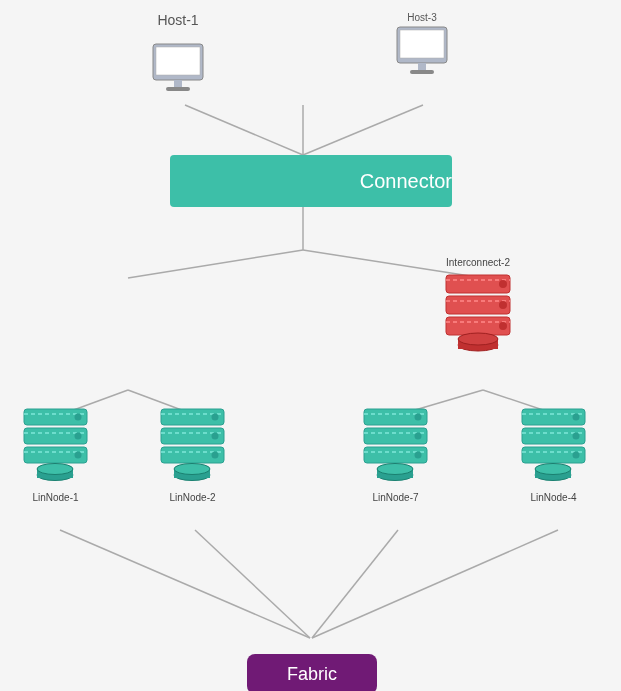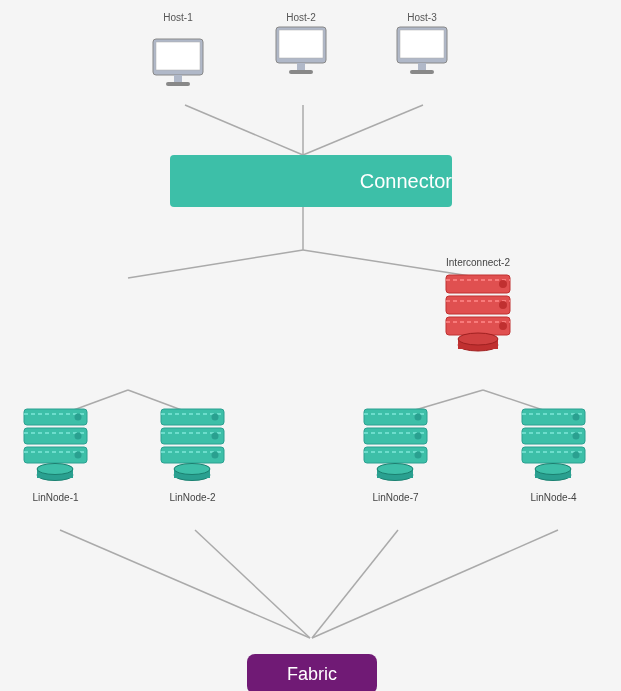--- a/index.html
+++ b/index.html
@@ -107,40 +107,31 @@
     <line x1="483" y1="390" x2="398" y2="415" stroke="#aaa" stroke-width="1.5"></line>
     <line x1="483" y1="390" x2="558" y2="415" stroke="#aaa" stroke-width="1.5"></line>
 
     <line x1="60" y1="530" x2="310" y2="638" stroke="#aaa" stroke-width="1.5"></line>
     <line x1="195" y1="530" x2="310" y2="638" stroke="#aaa" stroke-width="1.5"></line>
     <line x1="398" y1="530" x2="312" y2="638" stroke="#aaa" stroke-width="1.5"></line>
     <line x1="558" y1="530" x2="312" y2="638" stroke="#aaa" stroke-width="1.5"></line>
   </svg>
 
   <div class="icon-group" style="top:10px; left:148px;">
-    <span class="label-text" style="font-size:10px; color:#555; margin-bottom:14px;">Host-1</span>
+    <span class="label-text" style="font-size:14px; color:#555; margin-bottom:14px;">Host-1</span>
     <svg class="comp-svg" viewBox="0 0 60 55">
 
       <rect x="5" y="2" width="50" height="36" rx="3" ry="3" fill="#b0b8c8" stroke="#888" stroke-width="1"></rect>
       <rect x="8" y="5" width="44" height="28" fill="white" stroke="#aaa" stroke-width="0.5"></rect>
 
       <rect x="26" y="38" width="8" height="8" fill="#b0b8c8"></rect>
       <rect x="18" y="45" width="24" height="4" rx="2" fill="#888"></rect>
     </svg>
   </div>
 
-  <div class="icon-group" style="top:10px; left:271px;">
-    <span class="label-text" style="font-size:10px; color:#555; margin-bottom:2px;">Host-2</span>
-    <svg class="comp-svg" viewBox="0 0 60 55">
-      <rect x="5" y="2" width="50" height="36" rx="3" ry="3" fill="#b0b8c8" stroke="#888" stroke-width="1"></rect>
-      <rect x="8" y="5" width="44" height="28" fill="white" stroke="#aaa" stroke-width="0.5"></rect>
-      <rect x="26" y="38" width="8" height="8" fill="#b0b8c8"></rect>
-      <rect x="18" y="45" width="24" height="4" rx="2" fill="#888"></rect>
-    </svg>
-  </div>
 
   <div class="icon-group" style="top:10px; left:392px;">
     <span class="label-text" style="font-size:10px; color:#555; margin-bottom:2px;">Host-3</span>
     <svg class="comp-svg" viewBox="0 0 60 55">
       <rect x="5" y="2" width="50" height="36" rx="3" ry="3" fill="#b0b8c8" stroke="#888" stroke-width="1"></rect>
       <rect x="8" y="5" width="44" height="28" fill="white" stroke="#aaa" stroke-width="0.5"></rect>
       <rect x="26" y="38" width="8" height="8" fill="#b0b8c8"></rect>
       <rect x="18" y="45" width="24" height="4" rx="2" fill="#888"></rect>
     </svg>
   </div>

